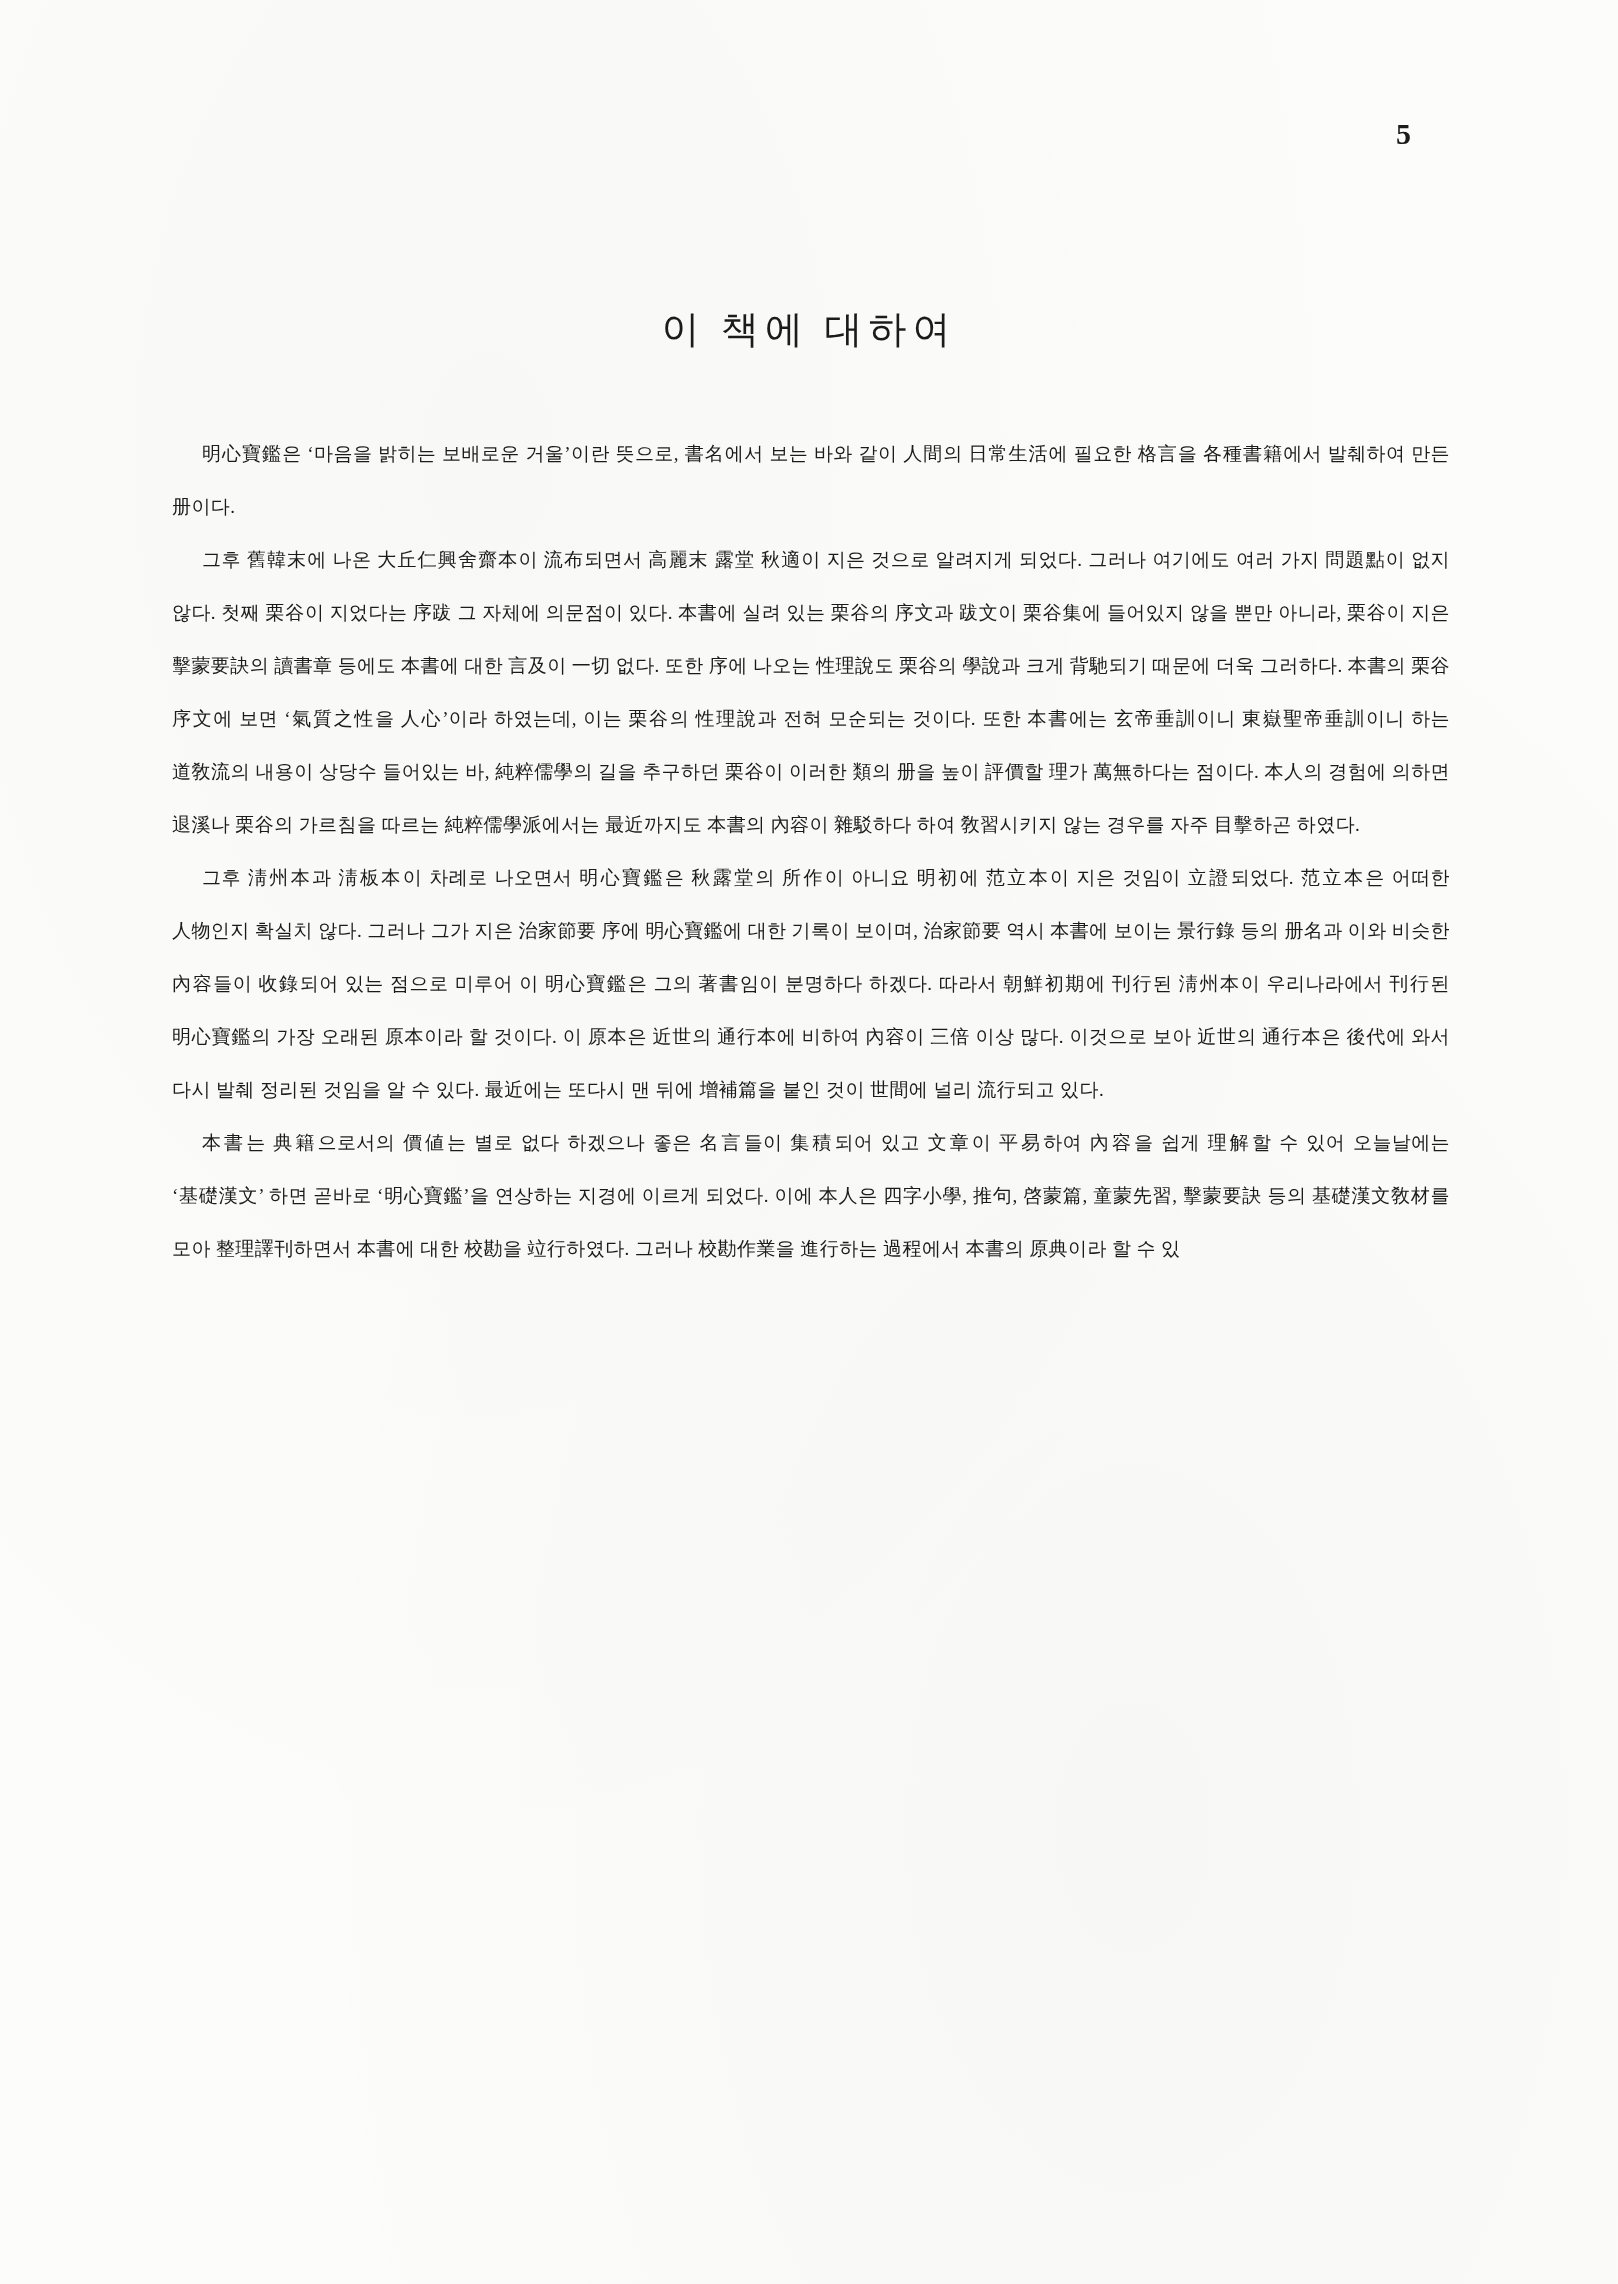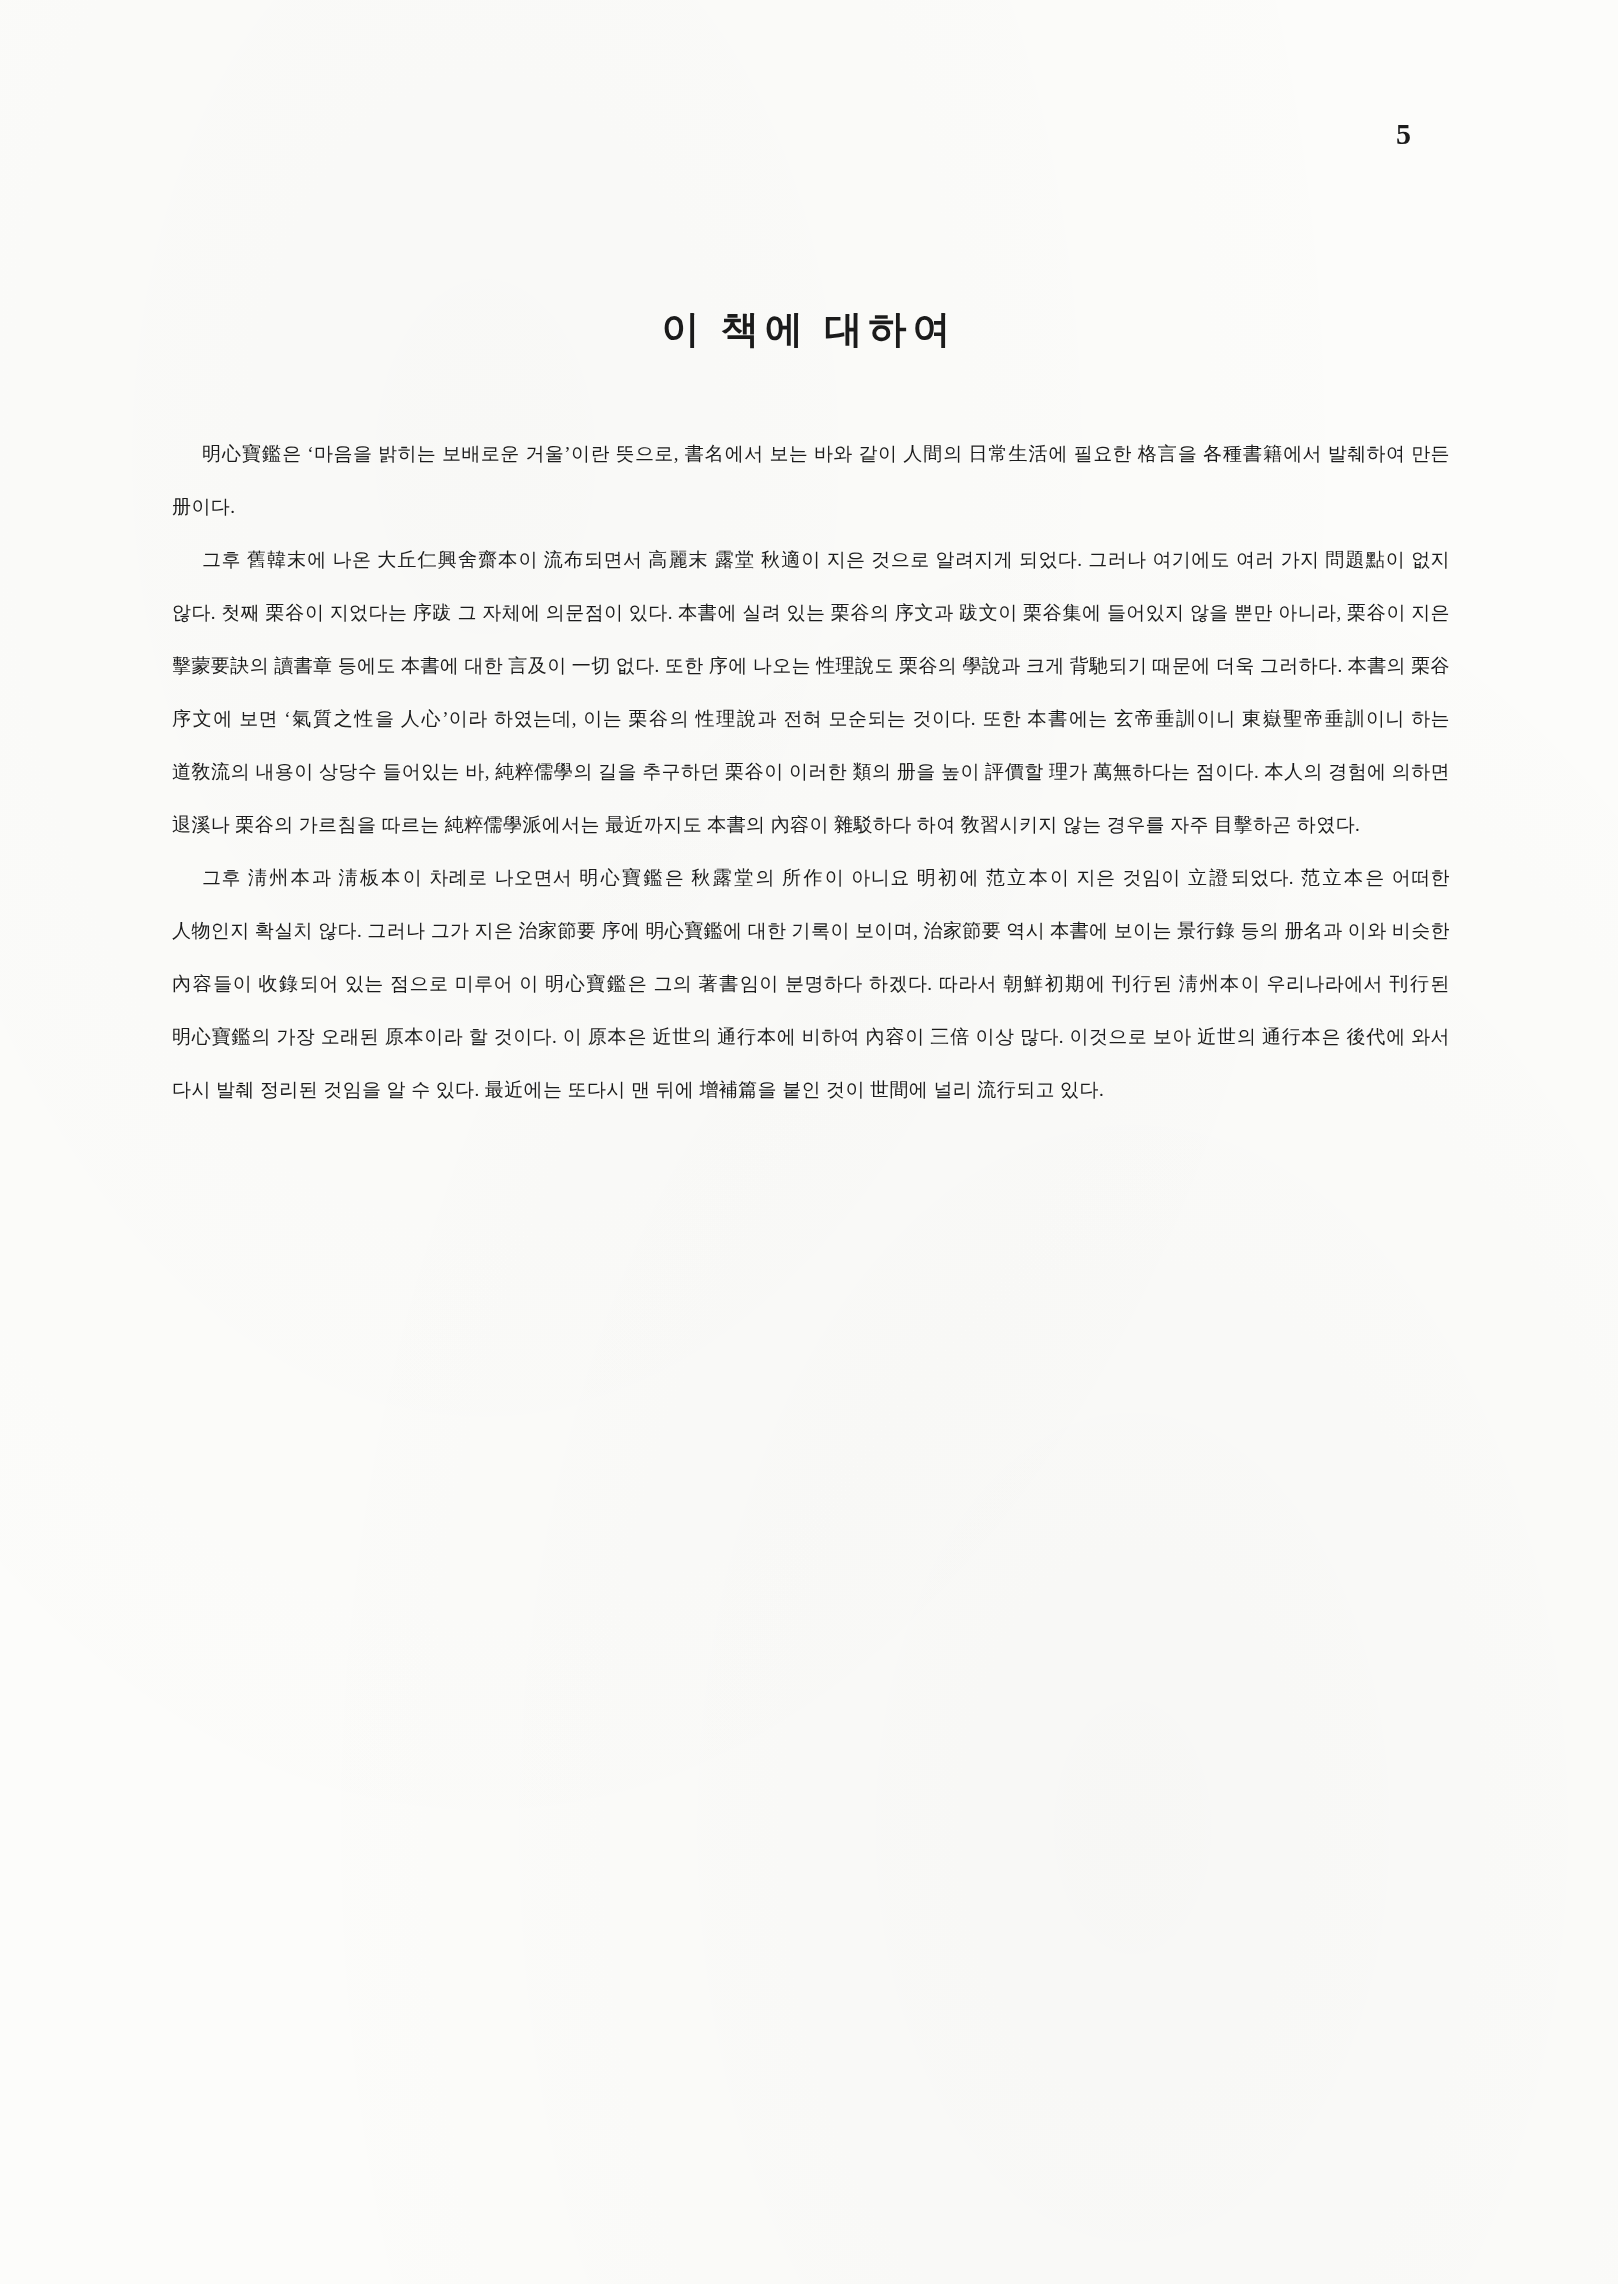--- a/index.html
+++ b/index.html
@@ -39,21 +39,21 @@
     letter-spacing: 0;
   }
   .doc-title {
     position: absolute;
     top: 304px;
     left: 0;
     width: 100%;
     margin: 0;
     text-align: center;
     font-size: 38px;
-    font-weight: 700;
+    font-weight: 400;
     letter-spacing: 6px;
   }
   .body-text {
     position: absolute;
     top: 427px;
     left: 172px;
     width: 1278px;
     font-size: 19px;
     line-height: 53px;
     text-align: justify;
@@ -72,15 +72,16 @@
 
 <div class="page">
   <div class="page-number">5</div>
 
   <h1 class="doc-title">이 책에 대하여</h1>
 
   <div class="body-text">
     <p>明心寶鑑은 ‘마음을 밝히는 보배로운 거울’이란 뜻으로, 書名에서 보는 바와 같이 人間의 日常生活에 필요한 格言을 各種書籍에서 발췌하여 만든 册이다.</p>
     <p>그후 舊韓末에 나온 大丘仁興舍齋本이 流布되면서 高麗末 露堂 秋適이 지은 것으로 알려지게 되었다. 그러나 여기에도 여러 가지 問題點이 없지 않다. 첫째 栗谷이 지었다는 序跋 그 자체에 의문점이 있다. 本書에 실려 있는 栗谷의 序文과 跋文이 栗谷集에 들어있지 않을 뿐만 아니라, 栗谷이 지은 擊蒙要訣의 讀書章 등에도 本書에 대한 言及이 一切 없다. 또한 序에 나오는 性理說도 栗谷의 學說과 크게 背馳되기 때문에 더욱 그러하다. 本書의 栗谷 序文에 보면 ‘氣質之性을 人心’이라 하였는데, 이는 栗谷의 性理說과 전혀 모순되는 것이다. 또한 本書에는 玄帝垂訓이니 東嶽聖帝垂訓이니 하는 道敎流의 내용이 상당수 들어있는 바, 純粹儒學의 길을 추구하던 栗谷이 이러한 類의 册을 높이 評價할 理가 萬無하다는 점이다. 本人의 경험에 의하면 退溪나 栗谷의 가르침을 따르는 純粹儒學派에서는 最近까지도 本書의 內容이 雜駁하다 하여 敎習시키지 않는 경우를 자주 目擊하곤 하였다.</p>
     <p>그후 淸州本과 淸板本이 차례로 나오면서 明心寶鑑은 秋露堂의 所作이 아니요 明初에 范立本이 지은 것임이 立證되었다. 范立本은 어떠한 人物인지 확실치 않다. 그러나 그가 지은 治家節要 序에 明心寶鑑에 대한 기록이 보이며, 治家節要 역시 本書에 보이는 景行錄 등의 册名과 이와 비슷한 內容들이 收錄되어 있는 점으로 미루어 이 明心寶鑑은 그의 著書임이 분명하다 하겠다. 따라서 朝鮮初期에 刊行된 淸州本이 우리나라에서 刊行된 明心寶鑑의 가장 오래된 原本이라 할 것이다. 이 原本은 近世의 通行本에 비하여 內容이 三倍 이상 많다. 이것으로 보아 近世의 通行本은 後代에 와서 다시 발췌 정리된 것임을 알 수 있다. 最近에는 또다시 맨 뒤에 增補篇을 붙인 것이 世間에 널리 流行되고 있다.</p>
+    <p>本書는 典籍으로서의 價値는 별로 없다 하겠으나 좋은 名言들이 集積되어 있고 文章이 平易하여 內容을 쉽게 理解할 수 있어 오늘날에는 ‘基礎漢文’ 하면 곧바로 ‘明心寶鑑’을 연상하는 지경에 이르게 되었다. 이에 本人은 四字小學, 推句, 啓蒙篇, 童蒙先習, 擊蒙要訣 등의 基礎漢文敎材를 모아 整理譯刊하면서 本書에 대한 校勘을 竝行하였다. 그러나 校勘作業을 進行하는 過程에서 本書의 原典이라 할 수 있</p>
   </div>
 </div>
 
 
 </body></html>

